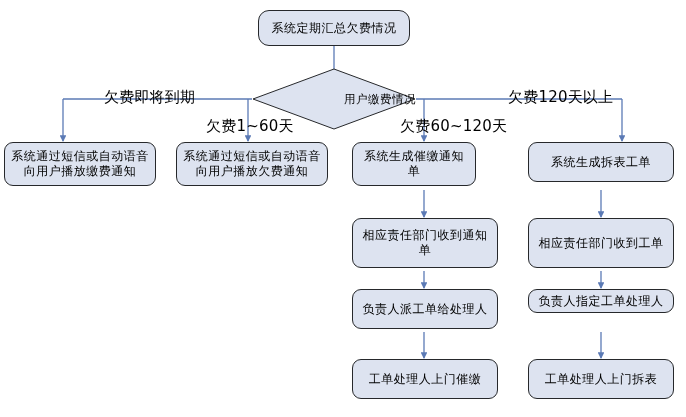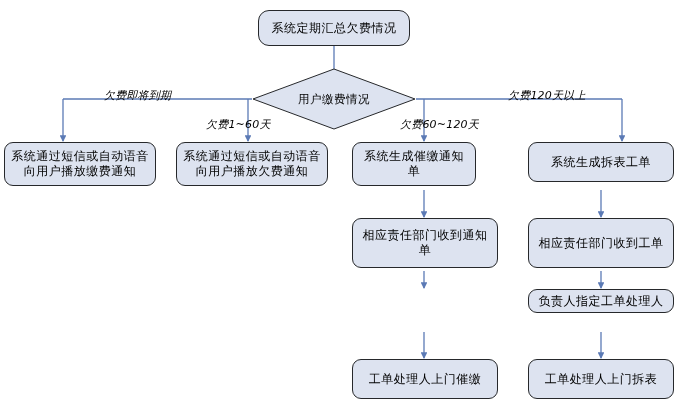--- a/index.html
+++ b/index.html
@@ -26,39 +26,38 @@
     color:#000000;
     font-size:12px;
     line-height:15px;
     letter-spacing:.5px;
     padding:0 6px;
   }
   .node.start{border-radius:11px;}
 
   .diamond{
     position:absolute;
-    display:flex;align-items:center;justify-content:center;font-family:Liberation Mono, monospace;
+    display:flex;align-items:center;justify-content:flex-end;font-family:Liberation Mono, monospace;
   }
   .diamond svg{position:absolute;left:0;top:0;}
   .diamond .dtext{
     position:relative;
     font-size:11.5px;
     color:#000;
     letter-spacing:.5px;
     white-space:nowrap;
   }
 
   .edgelabel{
     position:absolute;
-    font-size:11px;
+    font-size:15px;
     color:#000;
     white-space:nowrap;
     letter-spacing:.2px;
     background:transparent;
-    font-style:italic;
   }
 </style>
 </head>
 <body>
 
 <div id="stage">
 
   <svg id="wires" viewBox="0 0 686 417" width="686" height="417">
     <defs>
       <marker id="arrow" viewBox="0 0 10 10" refX="8.5" refY="5" markerWidth="5.2" markerHeight="5.2" orient="auto-start-reverse">
@@ -102,20 +101,21 @@
   <div class="edgelabel" style="left:206px;top:117px;">欠费1~60天</div>
   <div class="edgelabel" style="left:400px;top:117px;">欠费60~120天</div>
   <div class="edgelabel" style="left:508px;top:88px;">欠费120天以上</div>
 
   <div class="node" style="left:4px;top:142px;width:152px;height:44px;">系统通过短信或自动语音向用户播放缴费通知</div>
 
   <div class="node" style="left:176px;top:142px;width:152px;height:44px;">系统通过短信或自动语音向用户播放欠费通知</div>
 
   <div class="node" style="left:352px;top:142px;width:124px;height:44px;">系统生成催缴通知单</div>
   <div class="node" style="left:352px;top:218px;width:146px;height:50px;">相应责任部门收到通知单</div>
+  <div class="node" style="left:352px;top:289px;width:146px;height:40px;">负责人派工单给处理人</div>
   <div class="node" style="left:352px;top:359px;width:146px;height:40px;">工单处理人上门催缴</div>
 
   <div class="node" style="left:528px;top:142px;width:146px;height:40px;">系统生成拆表工单</div>
   <div class="node" style="left:528px;top:218px;width:146px;height:50px;">相应责任部门收到工单</div>
   <div class="node" style="left:528px;top:289px;width:146px;height:24px;">负责人指定工单处理人</div>
   <div class="node" style="left:528px;top:359px;width:146px;height:40px;">工单处理人上门拆表</div>
 
 </div>
 
 </body></html>

